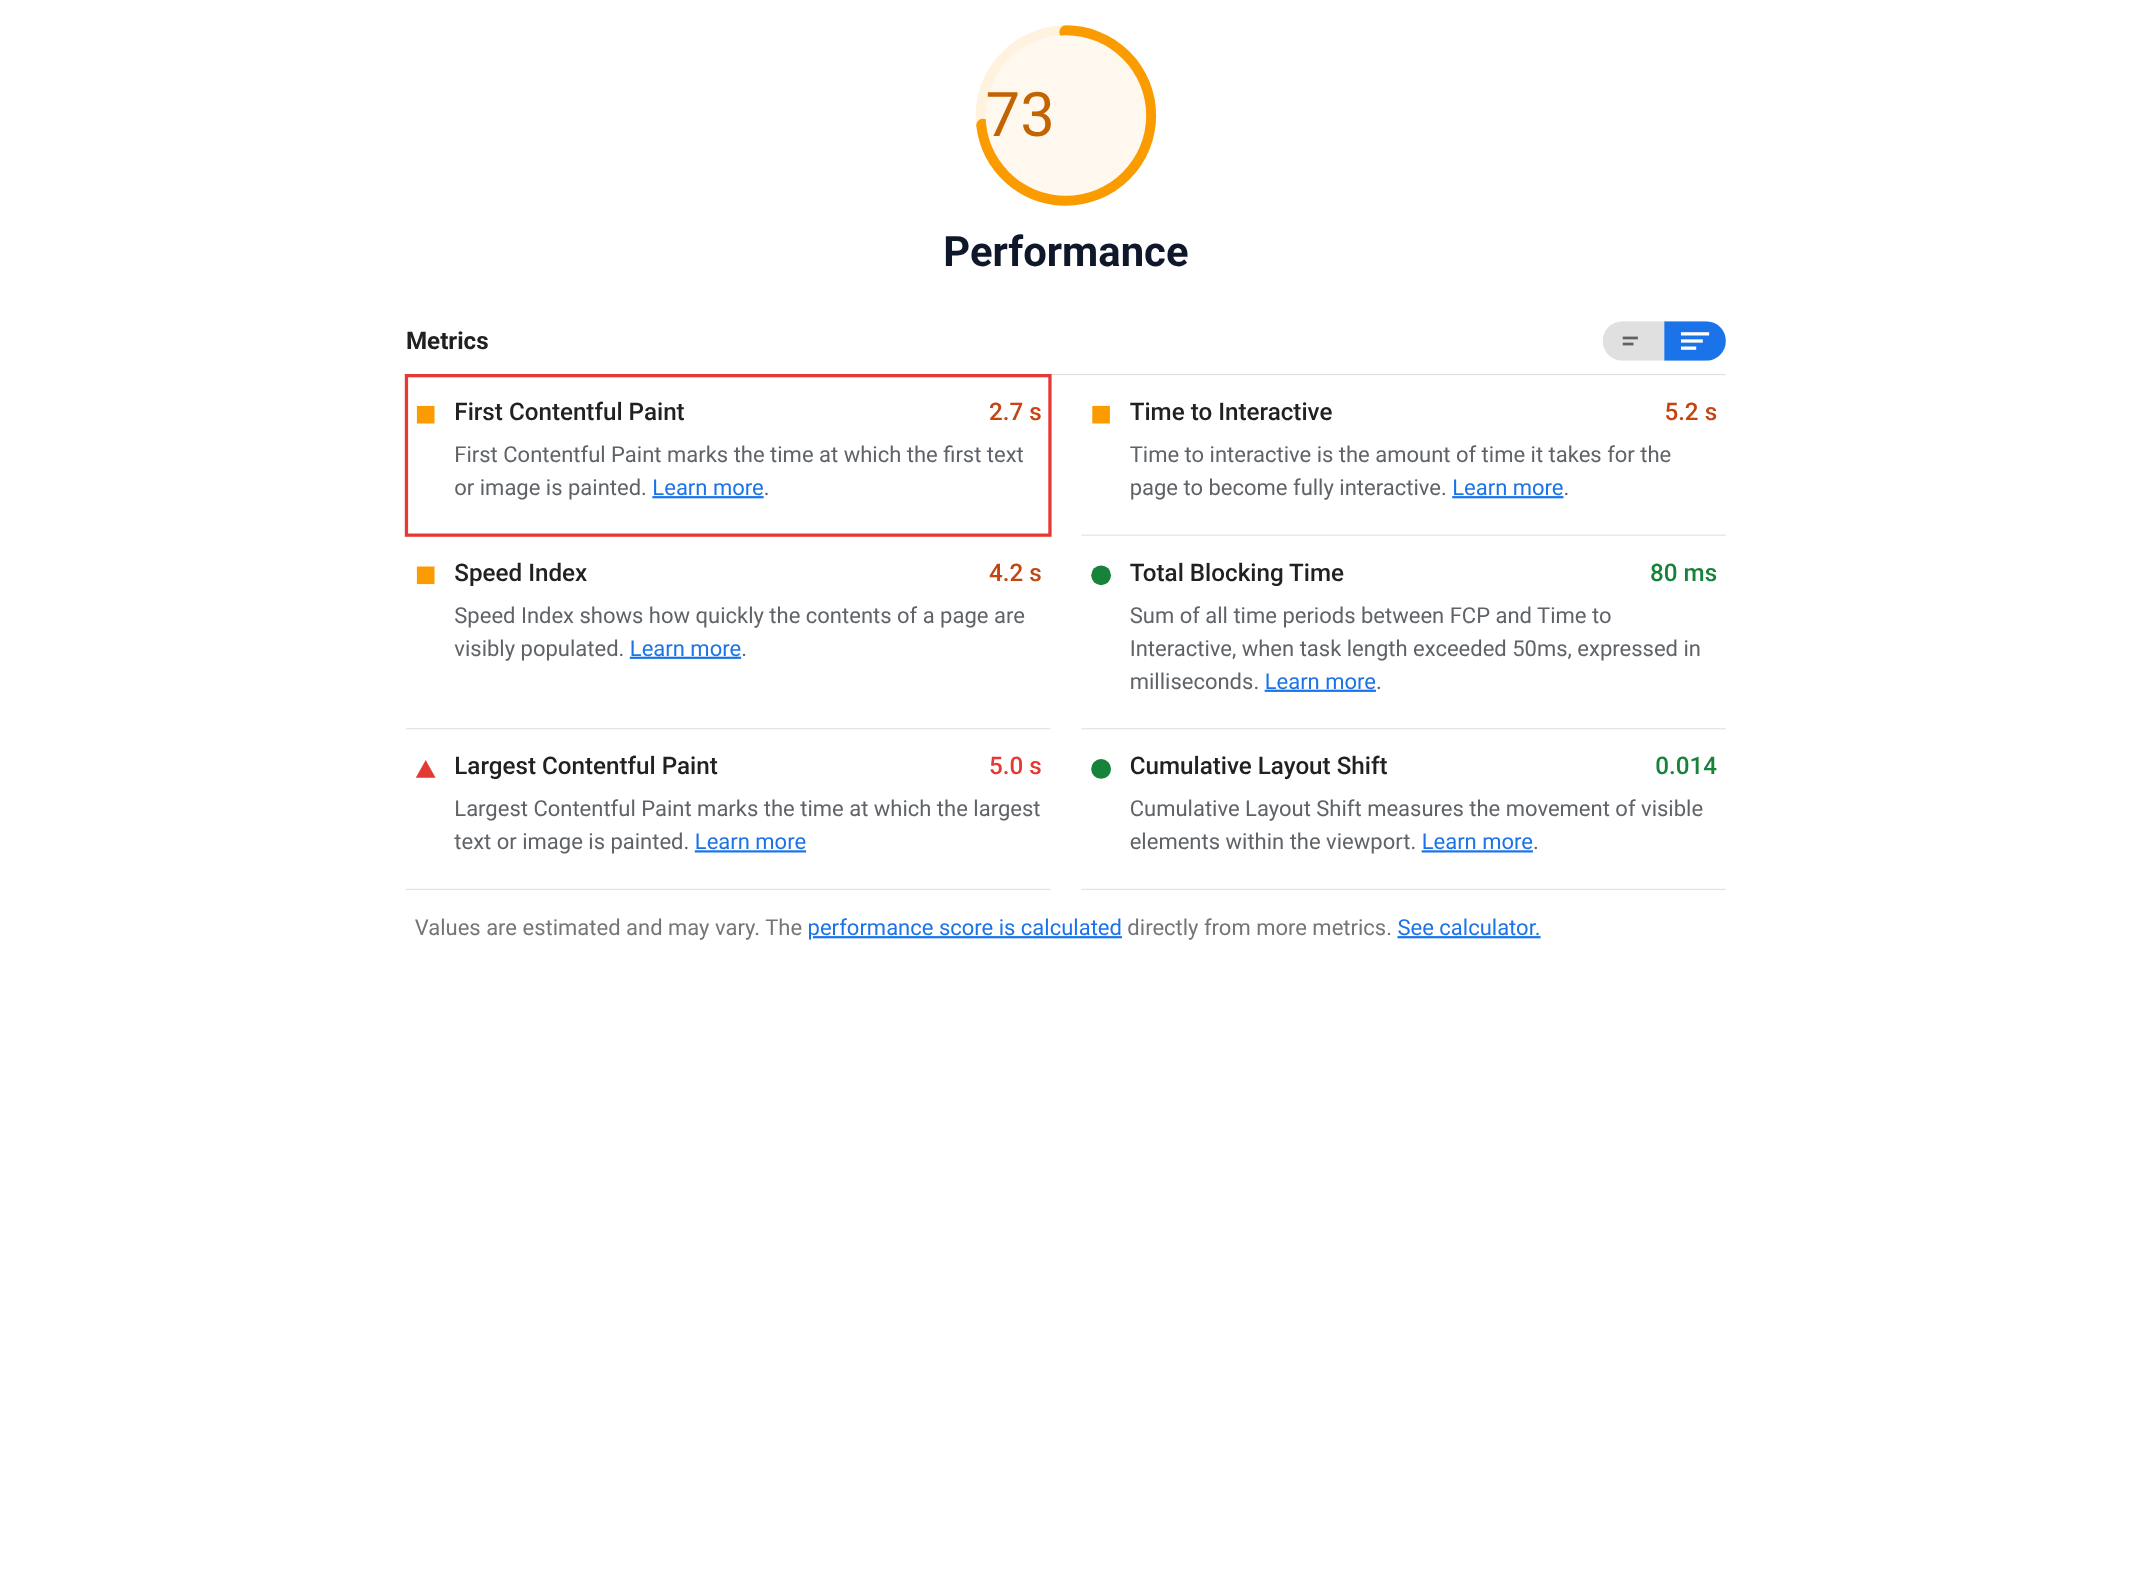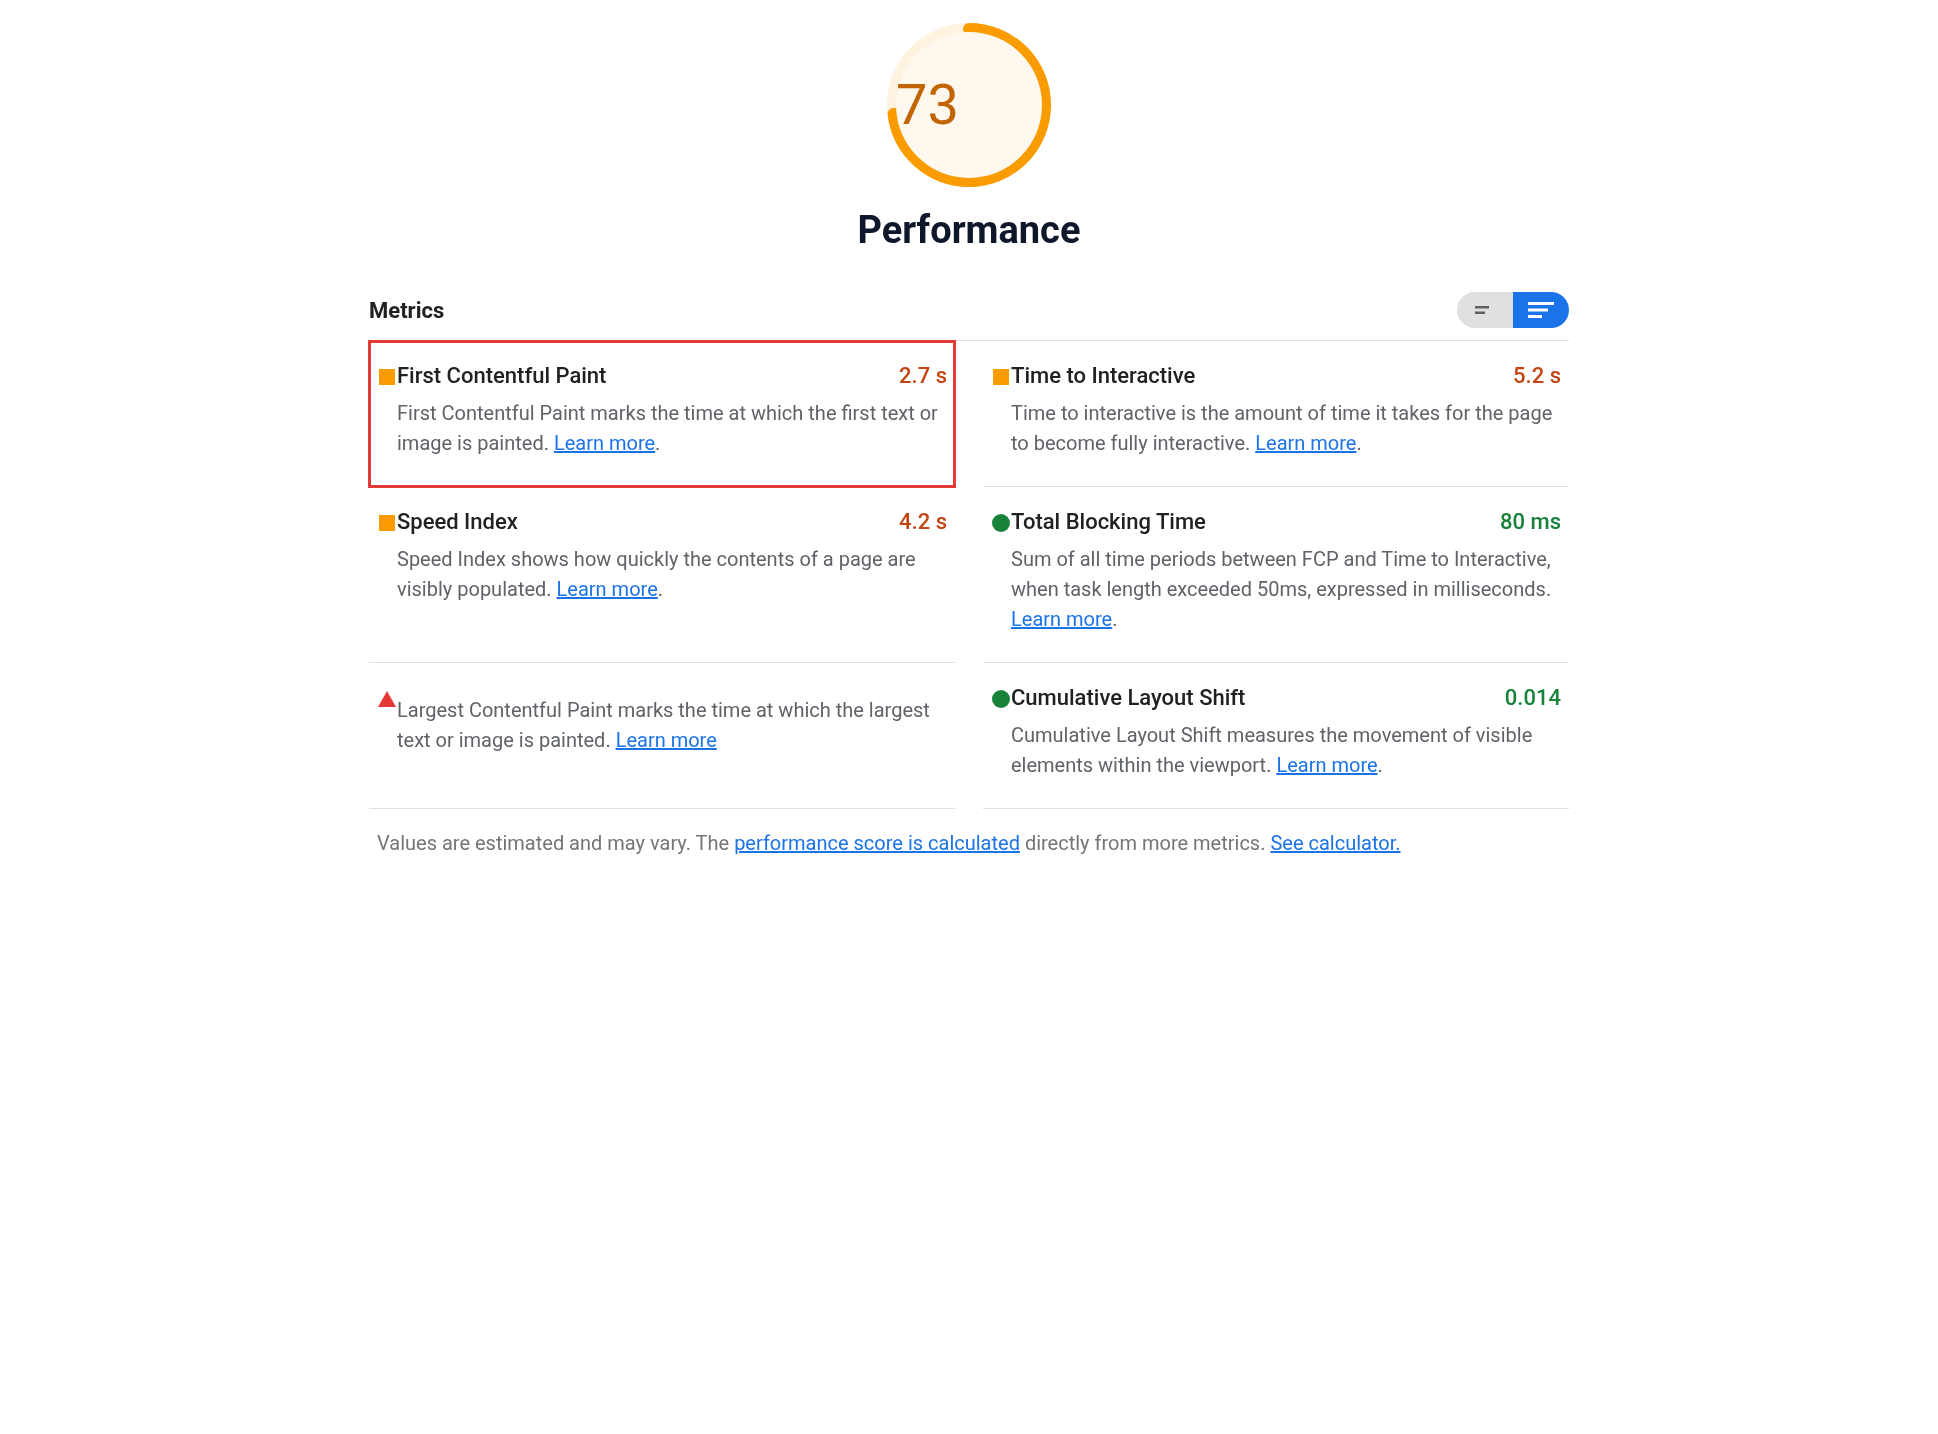--- a/index.html
+++ b/index.html
@@ -62,20 +62,21 @@
   .view-toggle .seg.active { background: #1a73e8; }
   .seg svg { display: block; }
   .metrics-grid {
     display: grid;
     grid-template-columns: 1fr 1fr;
     column-gap: 28px;
     border-top: 1px solid #e0e0e0;
   }
   .metric {
     display: flex;
+    gap: 16px;
     padding: 22px 8px 28px 8px;
     border-bottom: 1px solid #e0e0e0;
     position: relative;
   }
   .metric.highlight {
     outline: 3px solid #e53935;
     outline-offset: -2px;
   }
   .status-icon {
     width: 20px; height: 20px; flex: 0 0 20px;
@@ -196,20 +197,24 @@
             <span class="metric-value pass">80 ms</span>
           </div>
           <div class="metric-desc"><span>Sum of all time periods between FCP and Time to Interactive, when task length exceeded 50ms, expressed in milliseconds. </span><a class="learn-more">Learn more</a><span>.</span></div>
         </div>
       </div>
       <div class="metric">
         <div class="status-icon"><svg width="20" height="20" viewBox="0 0 20 20">
             <polygon points="10,2 19,18 1,18" class="tri-red"></polygon>
           </svg></div>
         <div class="metric-body">
+          <div class="metric-top">
+            <span class="metric-name">Largest Contentful Paint</span>
+            <span class="metric-value fail">5.0 s</span>
+          </div>
           <div class="metric-desc"><span>Largest Contentful Paint marks the time at which the largest text or image is painted. </span><a class="learn-more">Learn more</a><span></span></div>
         </div>
       </div>
       <div class="metric">
         <div class="status-icon"><svg width="20" height="20" viewBox="0 0 20 20">
             <circle cx="10" cy="10" r="9" class="circ-green"></circle>
           </svg></div>
         <div class="metric-body">
           <div class="metric-top">
             <span class="metric-name">Cumulative Layout Shift</span>

